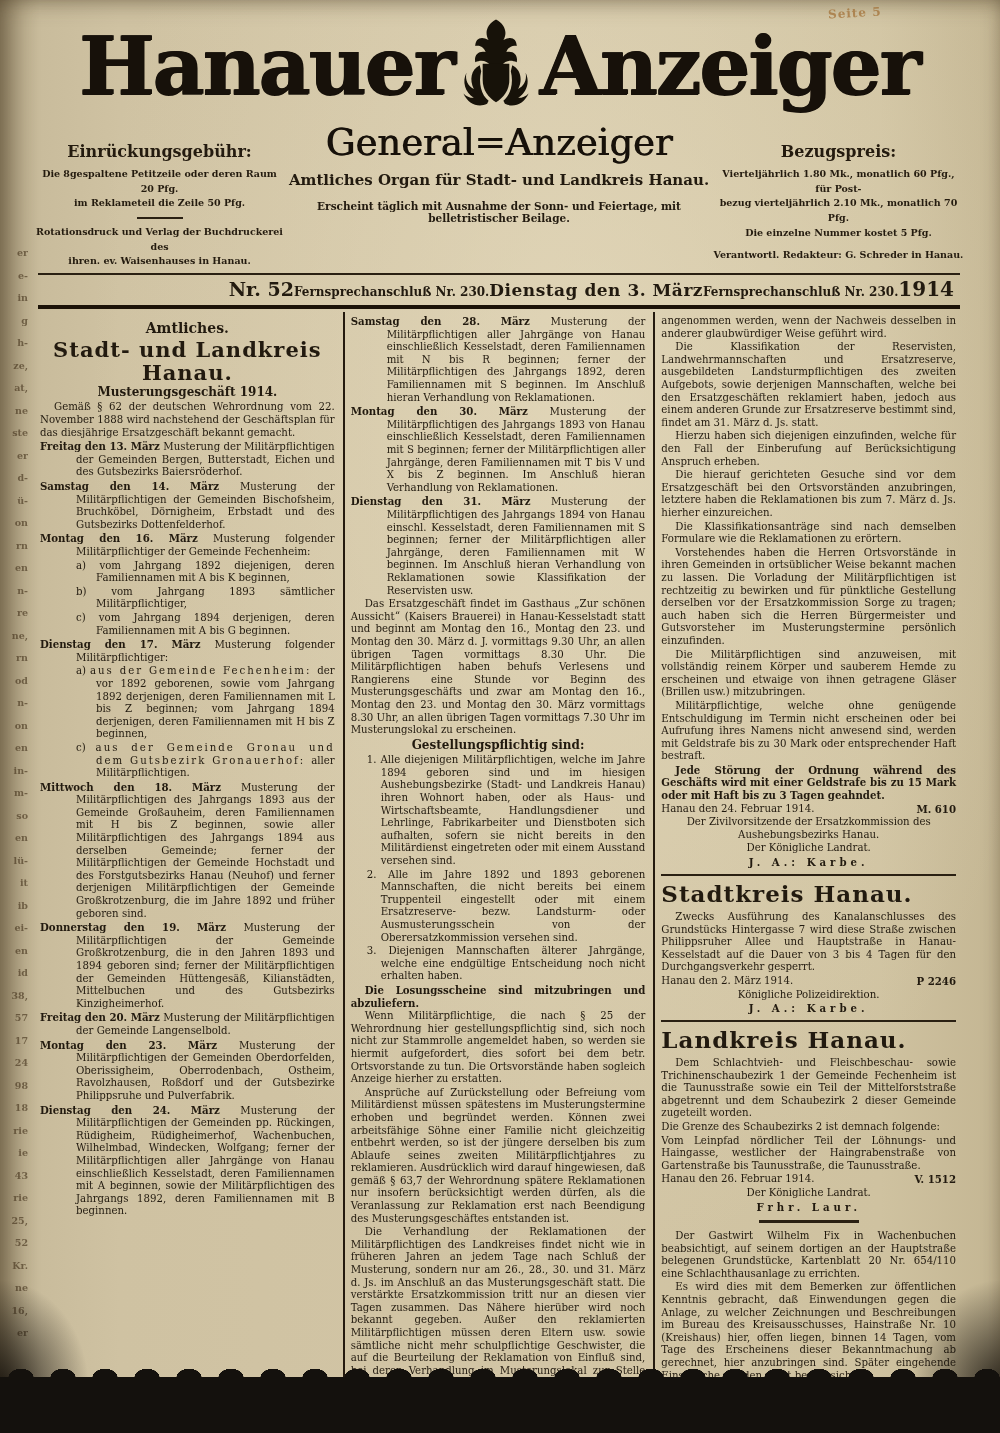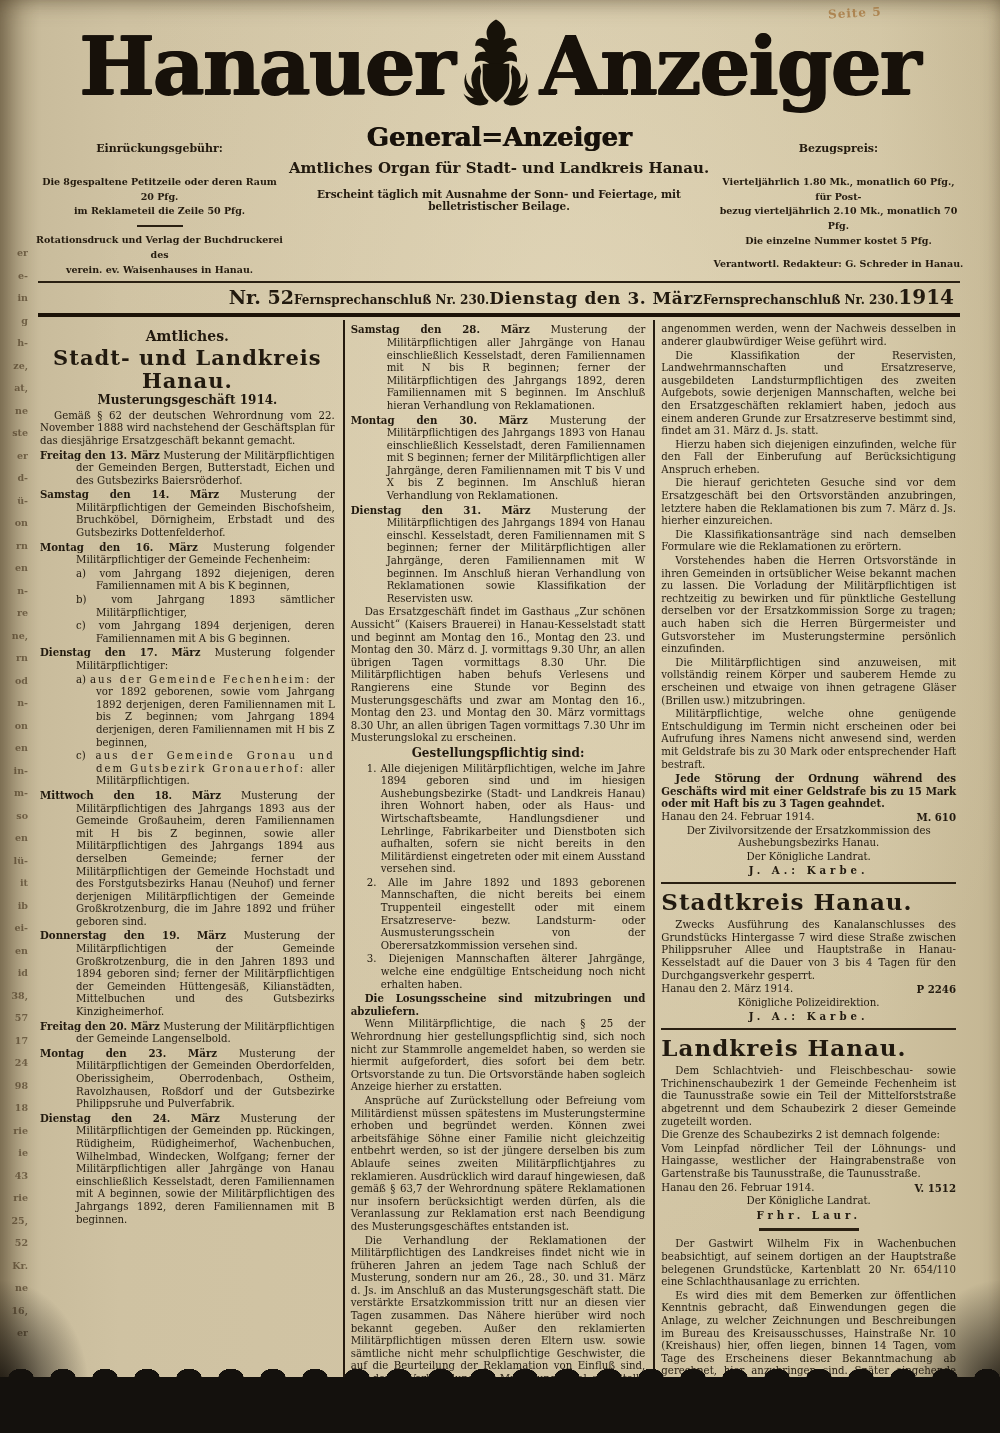--- a/index.html
+++ b/index.html
@@ -19,24 +19,24 @@
   .content { position:absolute; left:34px; right:36px; top:0; }
 
   
   .mast { display:flex; justify-content:center; align-items:center; height:116px; margin-top:8px; }
   .mast .word { font-size:80px; font-weight:bold; line-height:1; letter-spacing:-2px;
     text-shadow:1.2px 0 0 currentColor, 0 0.6px 0 currentColor; color:#17110a; }
   .crest { margin:0 6px; transform:translateY(2px); }
 
   .subhead { display:flex; align-items:stretch; margin-top:0; }
   .sh-side { width:27%; font-size:9.5px; font-weight:bold; text-align:center; line-height:1.55; padding-top:16px; color:#241b0f; }
-  .sh-head { font-size:11px; margin-bottom:18px; }
+  .sh-head { font-size:16px; margin-bottom:2px; }
   .mini-rule { width:46px; border-top:2px solid #2a2012; margin:6px auto; }
   .sh-center { flex:1; text-align:center; }
-  .ga { font-size:26px; font-weight:bold; line-height:1.05; color:#17110a; text-shadow:0.8px 0 0 currentColor; }
+  .ga { font-size:37px; font-weight:normal; line-height:1.05; color:#17110a; text-shadow:0.8px 0 0 currentColor; }
   .organ { font-size:15px; font-weight:bold; margin-top:8px; }
   .sched { font-size:10.5px; font-weight:bold; margin-top:11px; }
 
   .rule-a { border-top:2px solid #2a2012; margin:4px 4px 0; }
   .rule-b { border-top:4px solid #1c1308; margin:2px 4px 3px; }
   .dateline { display:flex; justify-content:flex-end; align-items:baseline; padding:2px 10px 2px; }
   .issue { font-size:19px; font-weight:bold; }
   .phone { font-size:12px; font-weight:bold; }
   .ddate { font-size:17px; font-weight:bold; letter-spacing:.5px; }
   .year { font-size:20px; font-weight:bold; }
@@ -151,21 +151,21 @@
       <span class="word">Anzeiger</span>
     </div>
 
     <div class="subhead">
       <div class="sh-side">
         <div class="sh-head">Einrückungsgebühr:</div>
         <div>Die 8gespaltene Petitzeile oder deren Raum 20 Pfg.</div>
         <div>im Reklameteil die Zeile 50 Pfg.</div>
         <div class="mini-rule"></div>
         <div>Rotationsdruck und Verlag der Buchdruckerei des</div>
-        <div>verein. ev. Waisenhauses in Hanau.</div>
+        <div>ihren. ev. Waisenhauses in Hanau.</div>
       </div>
       <div class="sh-center">
         <div class="ga">General=Anzeiger</div>
         <div class="organ">Amtliches Organ für Stadt- und Landkreis Hanau.</div>
         <div class="sched">Erscheint täglich mit Ausnahme der Sonn- und Feiertage, mit belletristischer Beilage.</div>
       </div>
       <div class="sh-side">
         <div class="sh-head">Bezugspreis:</div>
         <div>Vierteljährlich 1.80 Mk., monatlich 60 Pfg., für Post-</div>
         <div>bezug vierteljährlich 2.10 Mk., monatlich 70 Pfg.</div>

